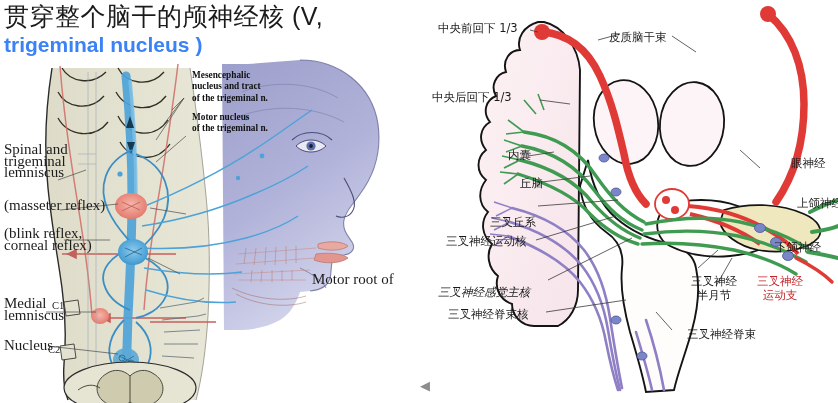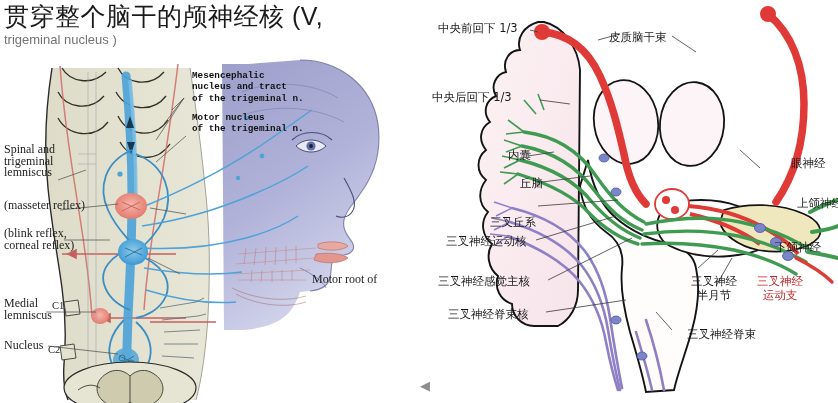--- a/index.html
+++ b/index.html
@@ -4,33 +4,33 @@
 <title>Trigeminal Nucleus Slide</title>
 <style>
   html,body{margin:0;padding:0;background:#ffffff;}
   body{width:838px;height:403px;overflow:hidden;
        font-family:"Liberation Sans","DejaVu Sans",sans-serif;}
   #slide{position:relative;width:736px;height:403px;background:#fff;}
 
   
   #title-block{position:absolute;left:4px;top:2px;width:420px;}
   .title-cn{font-size:25px;color:#1a1a1a;line-height:1.18;letter-spacing:0.5px;}
-  .title-en{font-size:13px;color:#737373;line-height:1.2;}
+  .title-en{font-size:21px;color:#3b82f6;line-height:1.2;font-weight:bold;}
 
   
   #panel-left{position:absolute;left:0;top:58px;width:420px;height:345px;}
   #panel-right{position:absolute;left:420px;top:0;width:418px;height:403px;}
   .svgfill{position:absolute;left:0;top:0;width:100%;height:100%;}
 
   
   .lbl{position:absolute;white-space:pre;pointer-events:none;}
-  .lbl-en{font-size:12px;color:#1d1d1d;line-height:11.6px;
+  .lbl-en{font-size:15px;color:#1d1d1d;line-height:11.6px;
           font-family:"Liberation Serif","DejaVu Serif",serif;}
   .lbl-en-bold{font-size:9.3px;color:#111;line-height:11.3px;font-weight:bold;
-          font-family:Liberation Mono, monospace;}
+          font-family:Liberation Serif, serif;}
   .lbl-sp{font-size:10.5px;color:#1d1d1d;line-height:12px;
           font-family:"Liberation Serif","DejaVu Serif",serif;padding-left:12px;}
   .lbl-cn{font-size:11.5px;color:#1a1a1a;line-height:13.5px;
           font-family:"DejaVu Sans","Liberation Sans",sans-serif;}
   .lbl-cn.red{color:#c0252a;}
   .cursor-mark{position:absolute;font-size:13px;color:#8d8d8d;}
 </style>
 </head>
 <body>
 
@@ -423,21 +423,21 @@
       </g>
     </svg>
 
     <div class="lbl lbl-cn" style="left:18px;top:22px;">中央前回下 1/3</div>
     <div class="lbl lbl-cn" style="left:189px;top:31px;">皮质脑干束</div>
     <div class="lbl lbl-cn" style="left:12px;top:91px;">中央后回下 1/3</div>
     <div class="lbl lbl-cn" style="left:88px;top:149px;">内囊</div>
     <div class="lbl lbl-cn" style="left:100px;top:177px;">丘脑</div>
     <div class="lbl lbl-cn" style="left:70px;top:201px;margin-top:15px;">三叉丘系</div>
     <div class="lbl lbl-cn" style="left:26px;top:235px;">三叉神经运动核</div>
-    <div class="lbl lbl-cn" style="left:18px;top:275px;">三叉神经感觉主核</div>
+    <div class="lbl lbl-cn" style="left:18px;top:286px;font-style:italic;">三叉神经感觉主核</div>
     <div class="lbl lbl-cn" style="left:28px;top:308px;">三叉神经脊束核</div>
 
     <div class="lbl lbl-cn" style="left:331px;top:157px;padding-left:40px;">眼神经</div>
     <div class="lbl lbl-cn" style="left:353px;top:197px;padding-left:24px;">上颌神经</div>
     <div class="lbl lbl-cn" style="left:355px;top:241px;">下颌神经</div>
     <div class="lbl lbl-cn" style="left:271px;top:275px;text-align:center;">三叉神经
 半月节</div>
     <div class="lbl lbl-cn red" style="left:337px;top:275px;text-align:center;">三叉神经
 运动支</div>
     <div class="lbl lbl-cn" style="left:267px;top:328px;">三叉神经脊束</div>

